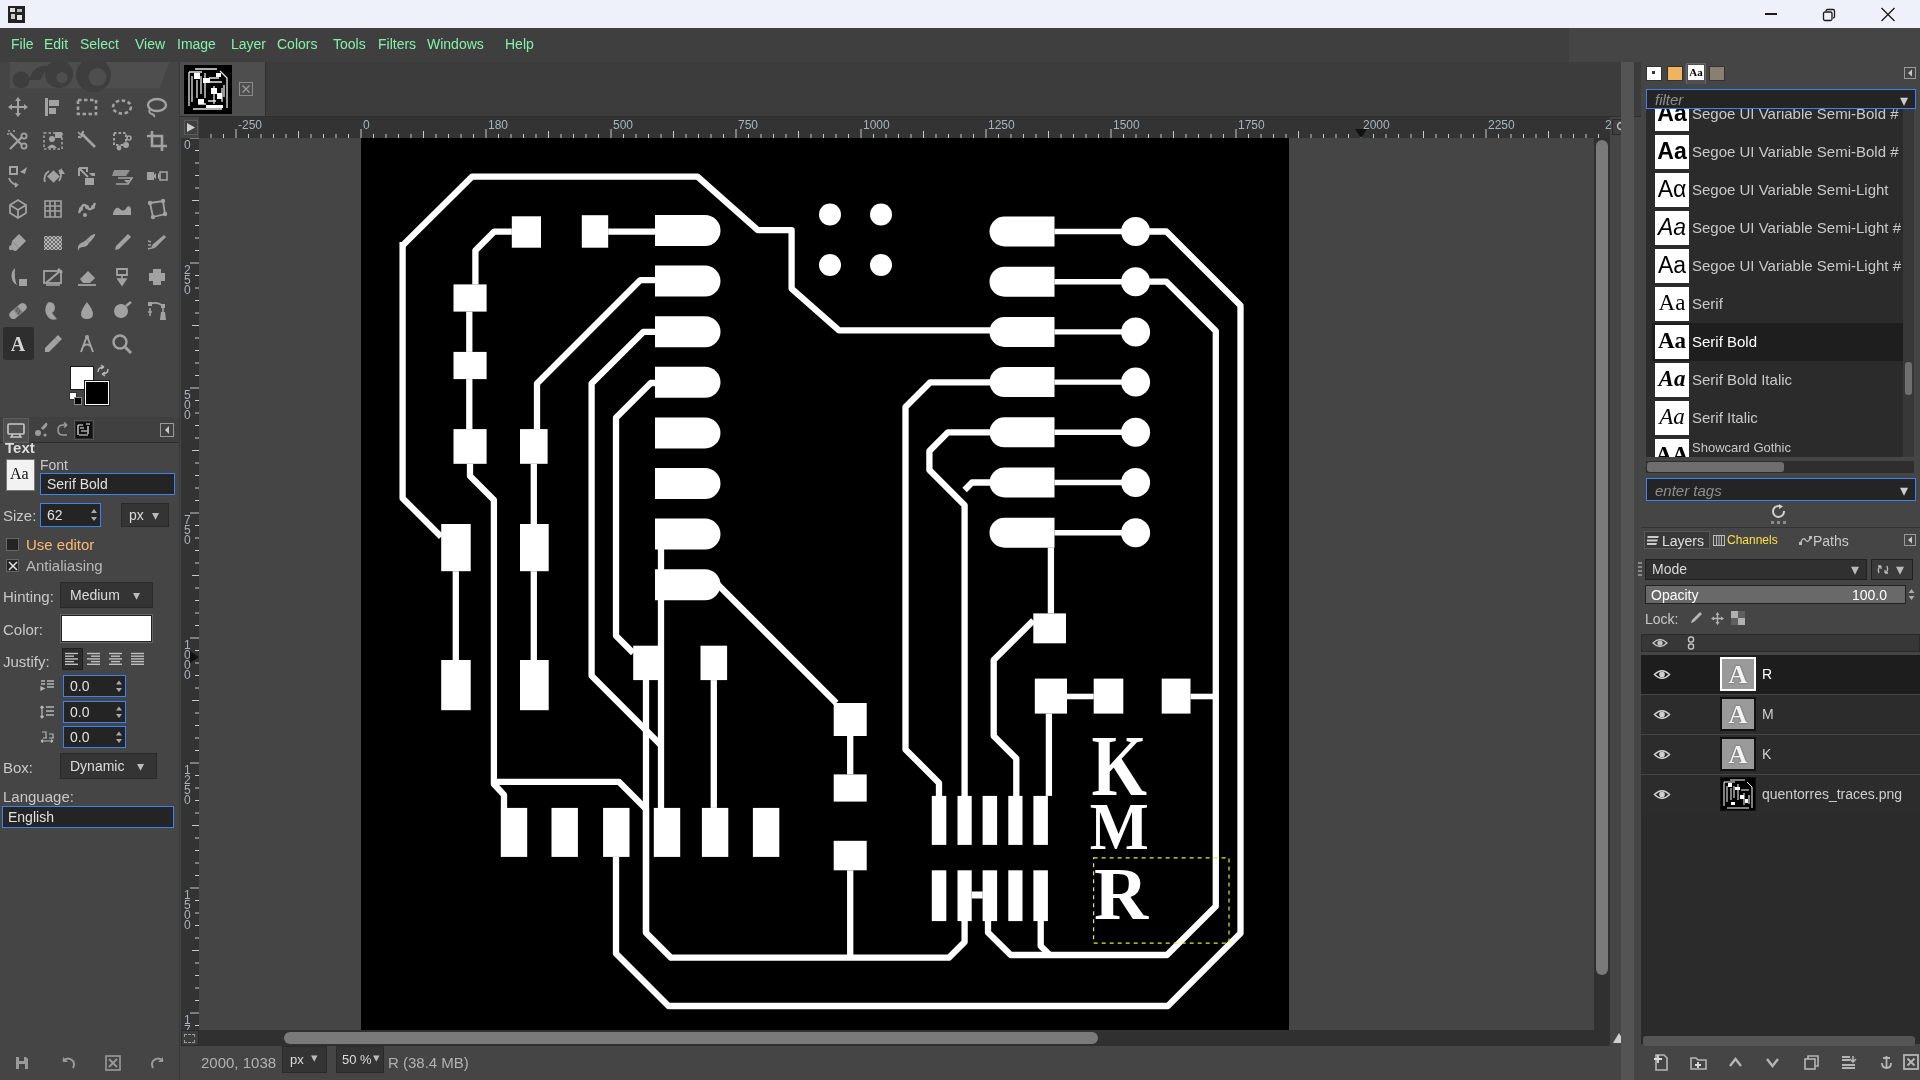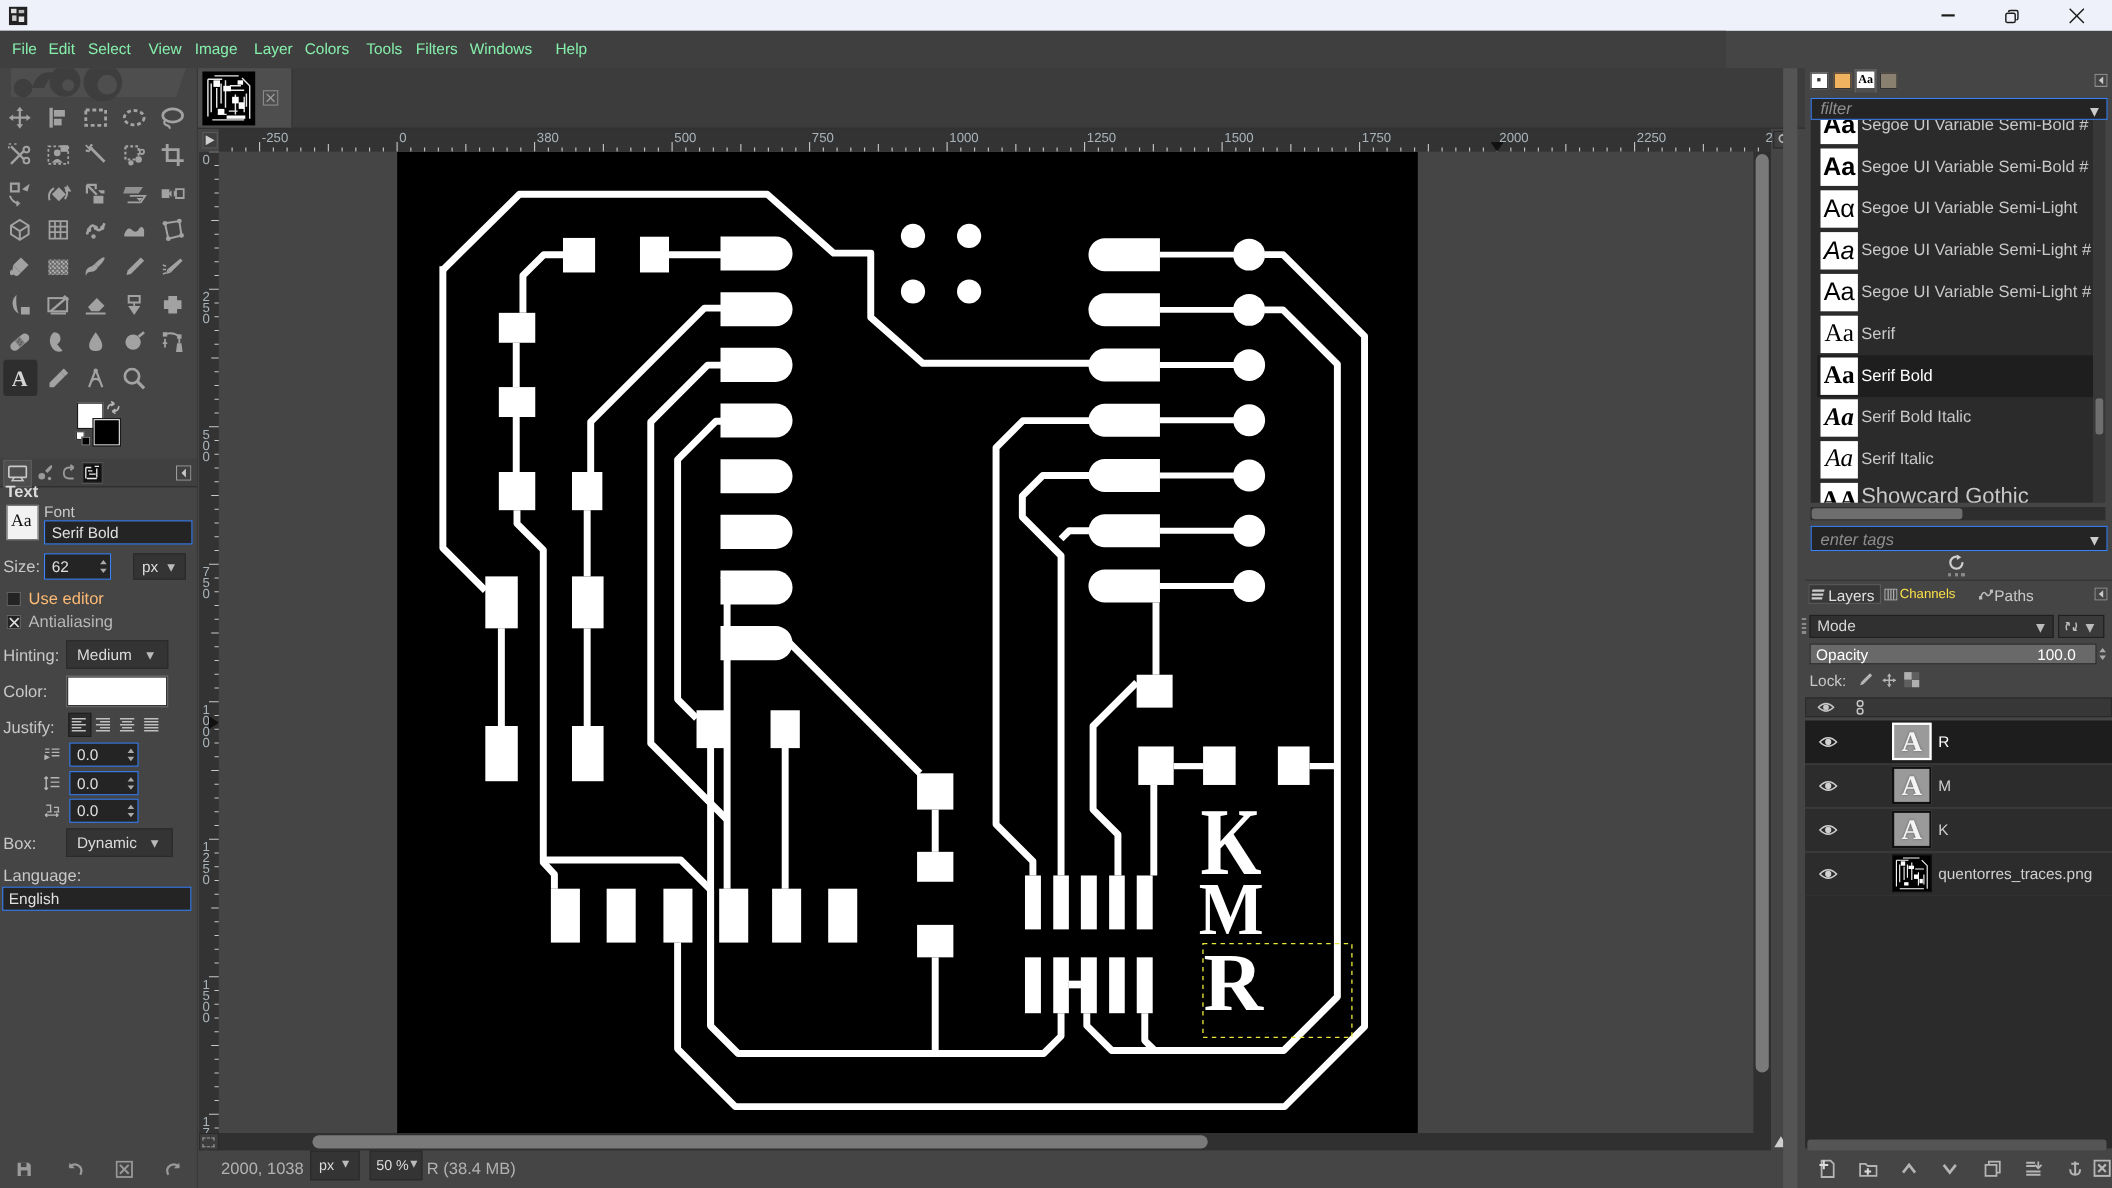--- a/index.html
+++ b/index.html
@@ -541,21 +541,21 @@
       <line x1="1324.5" y1="17" x2="1324.5" y2="21" stroke="#c9c9c9" stroke-width="1"></line>
       <line x1="1337.0" y1="17" x2="1337.0" y2="21" stroke="#c9c9c9" stroke-width="1"></line>
       <line x1="1349.5" y1="14" x2="1349.5" y2="21" stroke="#c9c9c9" stroke-width="1"></line>
       <line x1="1362.0" y1="17" x2="1362.0" y2="21" stroke="#c9c9c9" stroke-width="1"></line>
       <line x1="1374.5" y1="17" x2="1374.5" y2="21" stroke="#c9c9c9" stroke-width="1"></line>
       <line x1="1387.0" y1="17" x2="1387.0" y2="21" stroke="#c9c9c9" stroke-width="1"></line>
       <line x1="1399.5" y1="17" x2="1399.5" y2="21" stroke="#c9c9c9" stroke-width="1"></line>
     </svg>
     <div class="abs" style="left:39px;top:1px;font-size:12px;color:#a9b4ba">-250</div>
     <div class="abs" style="left:164px;top:1px;font-size:12px;color:#a9b4ba">0</div>
-    <div class="abs" style="left:289px;top:1px;font-size:12px;color:#a9b4ba">380</div>
+    <div class="abs" style="left:289px;top:1px;font-size:12px;color:#a9b4ba">180</div>
     <div class="abs" style="left:414px;top:1px;font-size:12px;color:#a9b4ba">500</div>
     <div class="abs" style="left:539px;top:1px;font-size:12px;color:#a9b4ba">750</div>
     <div class="abs" style="left:664px;top:1px;font-size:12px;color:#a9b4ba">1000</div>
     <div class="abs" style="left:789px;top:1px;font-size:12px;color:#a9b4ba">1250</div>
     <div class="abs" style="left:914px;top:1px;font-size:12px;color:#a9b4ba">1500</div>
     <div class="abs" style="left:1039px;top:1px;font-size:12px;color:#a9b4ba">1750</div>
     <div class="abs" style="left:1164px;top:1px;font-size:12px;color:#a9b4ba">2000</div>
     <div class="abs" style="left:1289px;top:1px;font-size:12px;color:#a9b4ba">2250</div>
     <div class="abs" style="left:1406px;top:1px;font-size:12px;color:#a9b4ba">2</div>
     <svg class="abs" style="left:1156px;top:12px" width="12" height="9" viewBox="0 0 12 9">
@@ -873,21 +873,21 @@
       <div class="abs" style="left:9px;top:216px;width:34px;height:34px;overflow:hidden;color:#000;font:bold 23px 'Liberation Serif',serif;text-align:center;line-height:32px">Aa</div>
       <div class="abs" style="left:46px;top:224px;font-size:15px;color:#ffffff;white-space:nowrap">Serif Bold</div>
       <div class="abs" style="left:9px;top:254px;width:34px;height:34px;background:#fff"></div>
       <div class="abs" style="left:9px;top:254px;width:34px;height:34px;overflow:hidden;color:#000;font:italic bold 23px 'Liberation Serif',serif;text-align:center;line-height:32px">Aa</div>
       <div class="abs" style="left:46px;top:262px;font-size:15px;color:#c9c9c9;white-space:nowrap">Serif Bold Italic</div>
       <div class="abs" style="left:9px;top:292px;width:34px;height:34px;background:#fff"></div>
       <div class="abs" style="left:9px;top:292px;width:34px;height:34px;overflow:hidden;color:#000;font:italic normal 23px 'Liberation Serif',serif;text-align:center;line-height:32px">Aa</div>
       <div class="abs" style="left:46px;top:300px;font-size:15px;color:#c9c9c9;white-space:nowrap">Serif Italic</div>
       <div class="abs" style="left:9px;top:330px;width:34px;height:34px;background:#fff"></div>
       <div class="abs" style="left:9px;top:330px;width:34px;height:34px;overflow:hidden;color:#000;font:900 23px 'Liberation Serif',serif;text-align:center;line-height:32px">AA</div>
-      <div class="abs" style="left:46px;top:331px;font-size:20px;color:#c9c9c9;white-space:nowrap">Showcard Gothic</div>
+      <div class="abs" style="left:46px;top:331px;font-size:13px;color:#c9c9c9;white-space:nowrap">Showcard Gothic</div>
     </div>
     <div class="abs" style="left:262px;top:47px;width:11px;height:348px;background:#383838">
       <div class="abs" style="left:2px;top:253px;width:7px;height:33px;background:#6e6e6e;border-radius:3px"></div>
     </div>
     <div class="abs" style="left:5px;top:399px;width:268px;height:12px;background:#2e2e2e">
       <div class="abs" style="left:1px;top:1px;width:137px;height:10px;background:#6e6e6e;border-radius:3px"></div>
     </div>
     <div class="input abs" style="left:5px;top:416px;width:270px;height:23px">
       <span class="abs" style="left:8px;top:3px;font-style:italic;color:#8e8e8e;font-size:15px">enter tags</span>
       <span class="abs" style="left:253px;top:2px;color:#ccc">▾</span>

